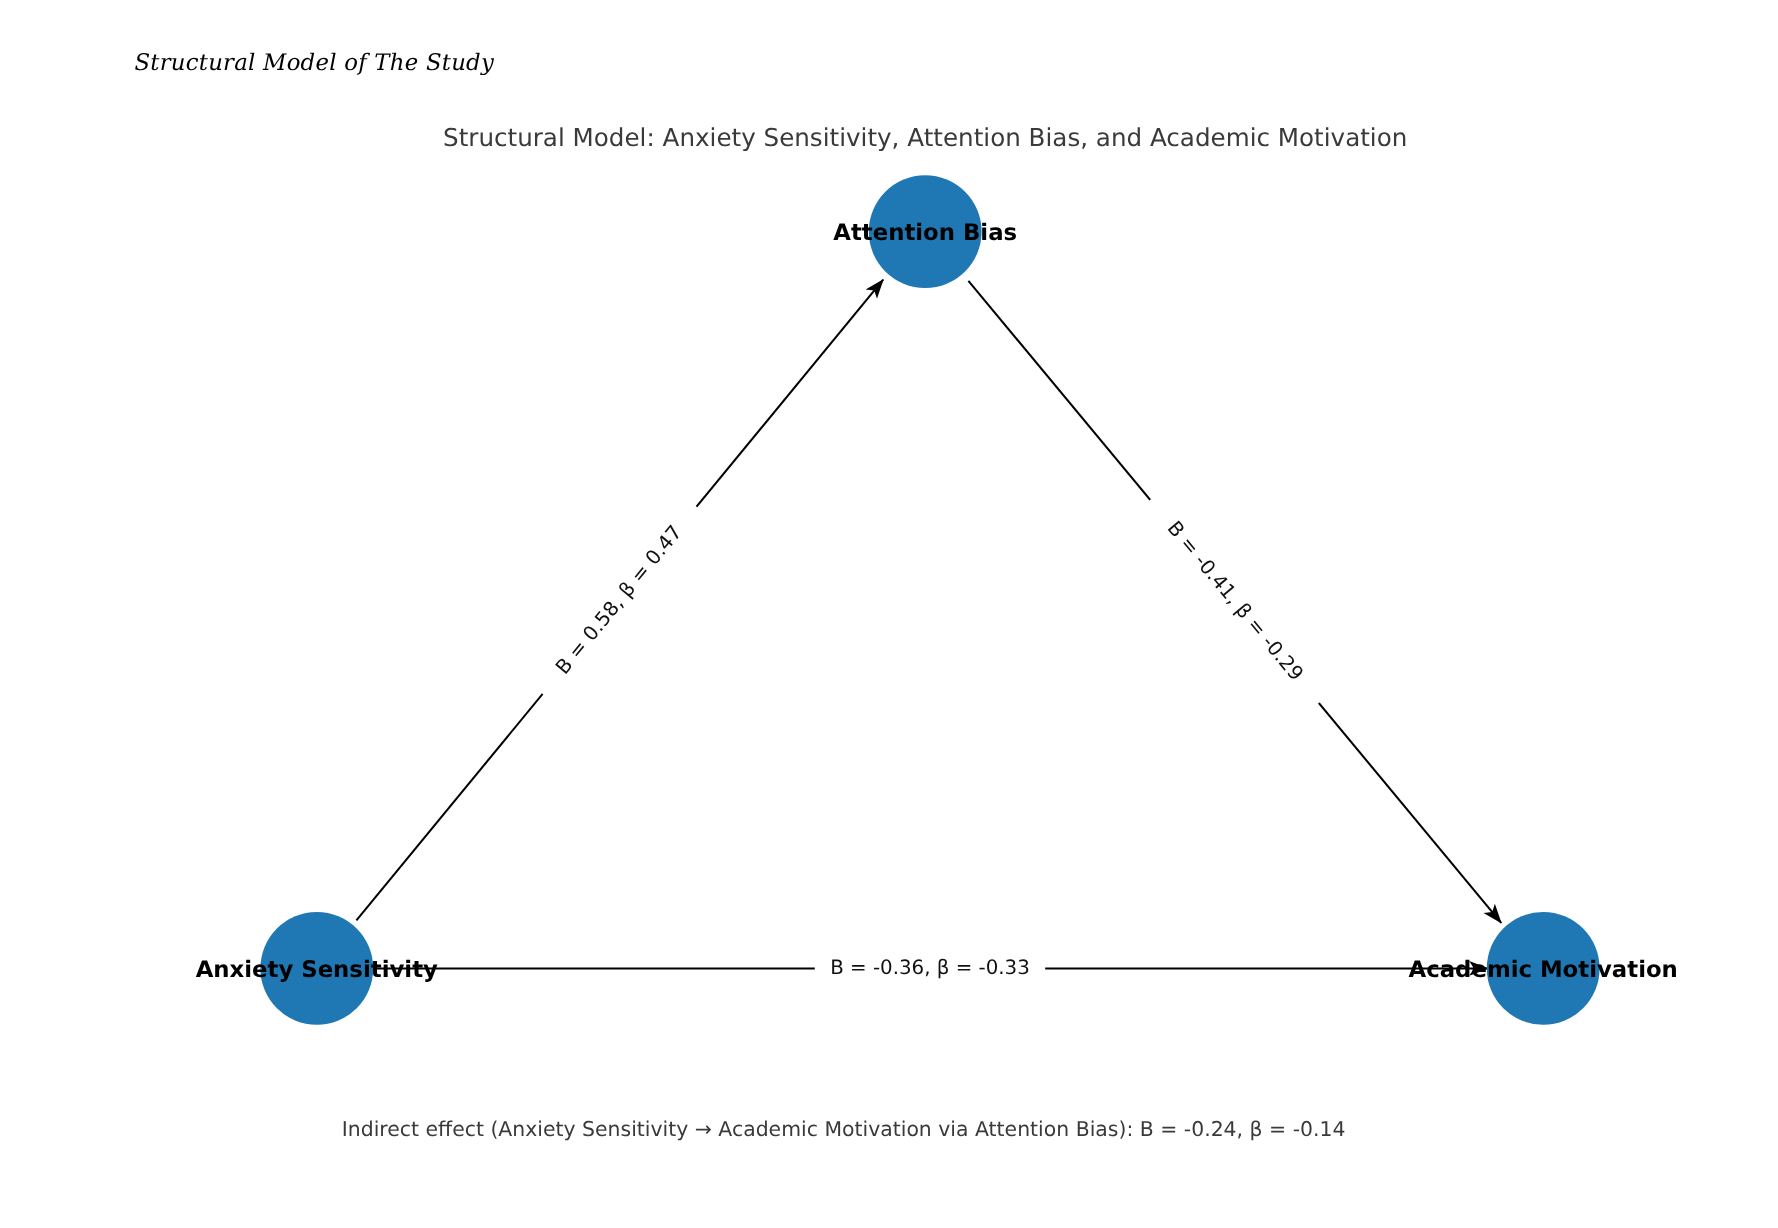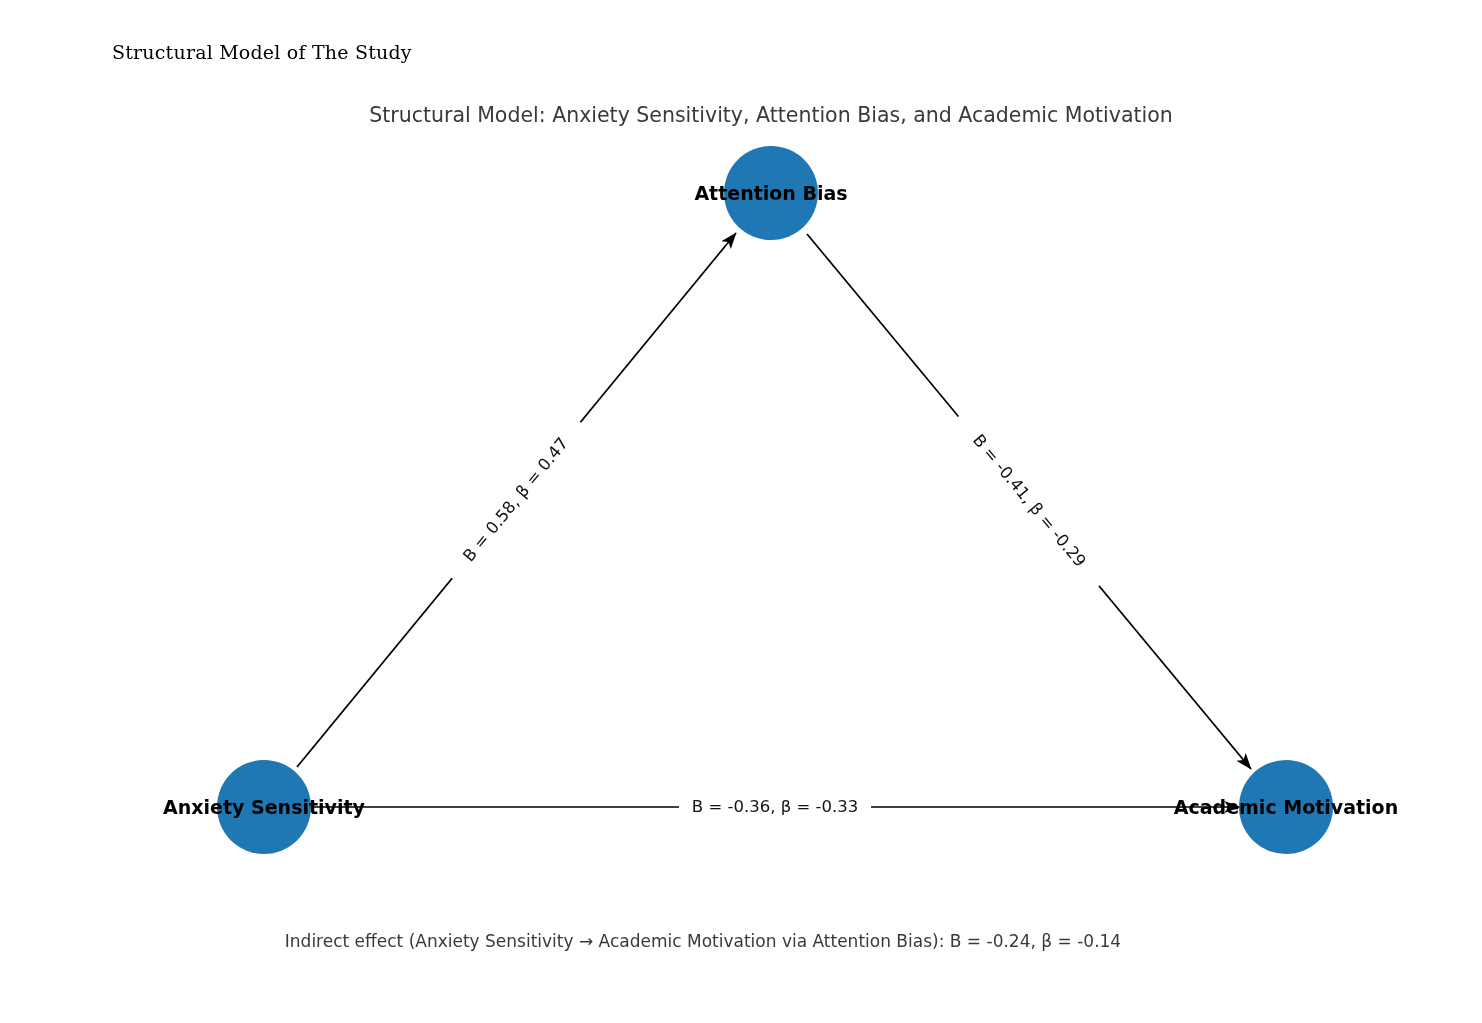--- a/index.html
+++ b/index.html
@@ -17,20 +17,21 @@
     position: relative;
     width: 1482px;
     height: 1023px;
     background: #ffffff;
   }
   .doc-heading {
     position: absolute;
     left: 112px;
     top: 41px;
     font-family: "DejaVu Serif", "Liberation Serif", serif;
+    font-style: italic;
     font-size: 19px;
     color: #000000;
     white-space: nowrap;
     letter-spacing: 0.2px;
   }
   #figure {
     position: absolute;
     left: 0;
     top: 0;
     width: 1482px;

